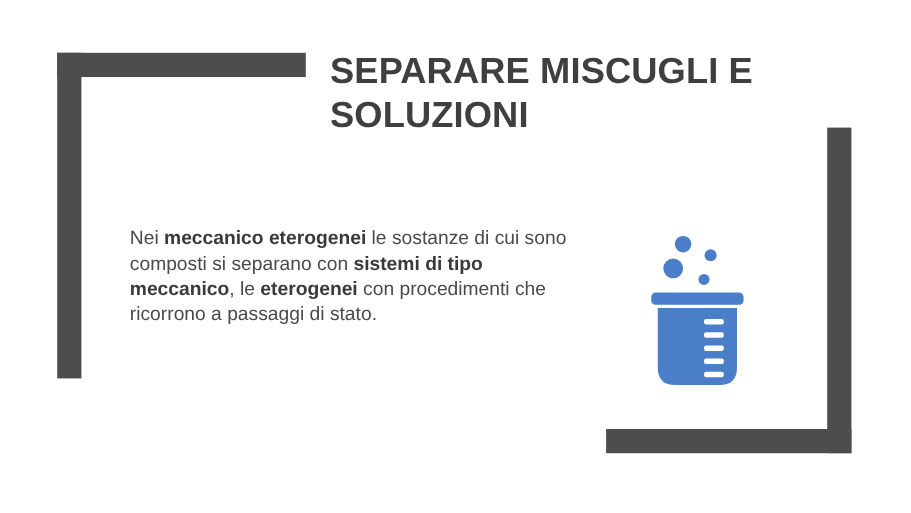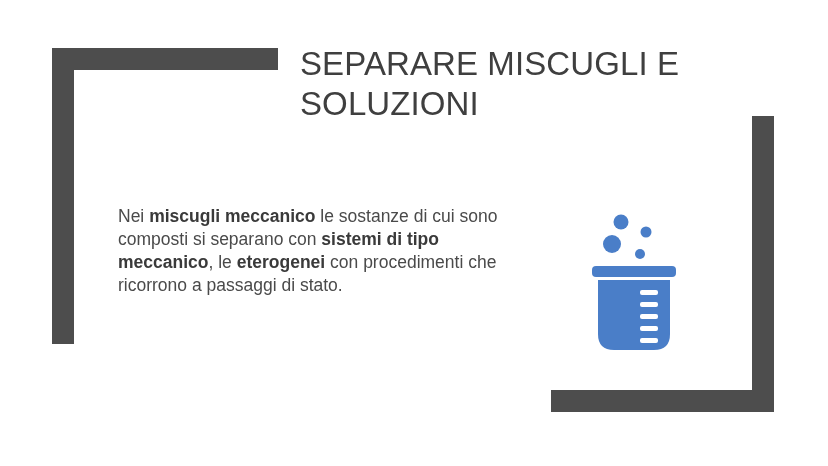--- a/index.html
+++ b/index.html
@@ -55,21 +55,21 @@
   
   .title {
     position: absolute;
     left: 300px;
     top: 44px;
     width: 460px;
     font-size: 33px;
     line-height: 1.22;
     color: #3f3f3f;
     letter-spacing: 0.1px;
-    font-weight: normal;
+    font-weight: bold;
     margin: 0;
   }
 
   
   .body-text {
     position: absolute;
     left: 118px;
     top: 205px;
     width: 412px;
     font-size: 17.5px;
@@ -99,21 +99,21 @@
 
 <div class="slide">
 
   <div class="bracket bracket-tl-h"></div>
   <div class="bracket bracket-tl-v"></div>
   <div class="bracket bracket-br-v"></div>
   <div class="bracket bracket-br-h"></div>
 
   <h1 class="title">SEPARARE MISCUGLI E SOLUZIONI</h1>
 
-  <p class="body-text"><span>Nei </span><b>miscugli meccanico</b><span> le sostanze di cui sono composti si separano con </span><b>sistemi di tipo meccanico</b><span>, le </span><b>eterogenei</b><span> con procedimenti che ricorrono a passaggi di stato.</span></p>
+  <p class="body-text"><span>Nei </span><b>meccanico eterogenei</b><span> le sostanze di cui sono composti si separano con </span><b>sistemi di tipo meccanico</b><span>, le </span><b>eterogenei</b><span> con procedimenti che ricorrono a passaggi di stato.</span></p>
 
   <div class="beaker-wrap">
     <svg width="120" height="150" viewBox="0 0 120 150" xmlns="http://www.w3.org/2000/svg" aria-hidden="true">
 
       <circle cx="47" cy="14" r="7.5" fill="#4a7ec8"></circle>
       <circle cx="72" cy="24" r="5.5" fill="#4a7ec8"></circle>
       <circle cx="38" cy="36" r="9" fill="#4a7ec8"></circle>
       <circle cx="66" cy="46" r="5" fill="#4a7ec8"></circle>
 
       <rect x="18" y="58" width="84" height="11" rx="4" fill="#4a7ec8"></rect>

